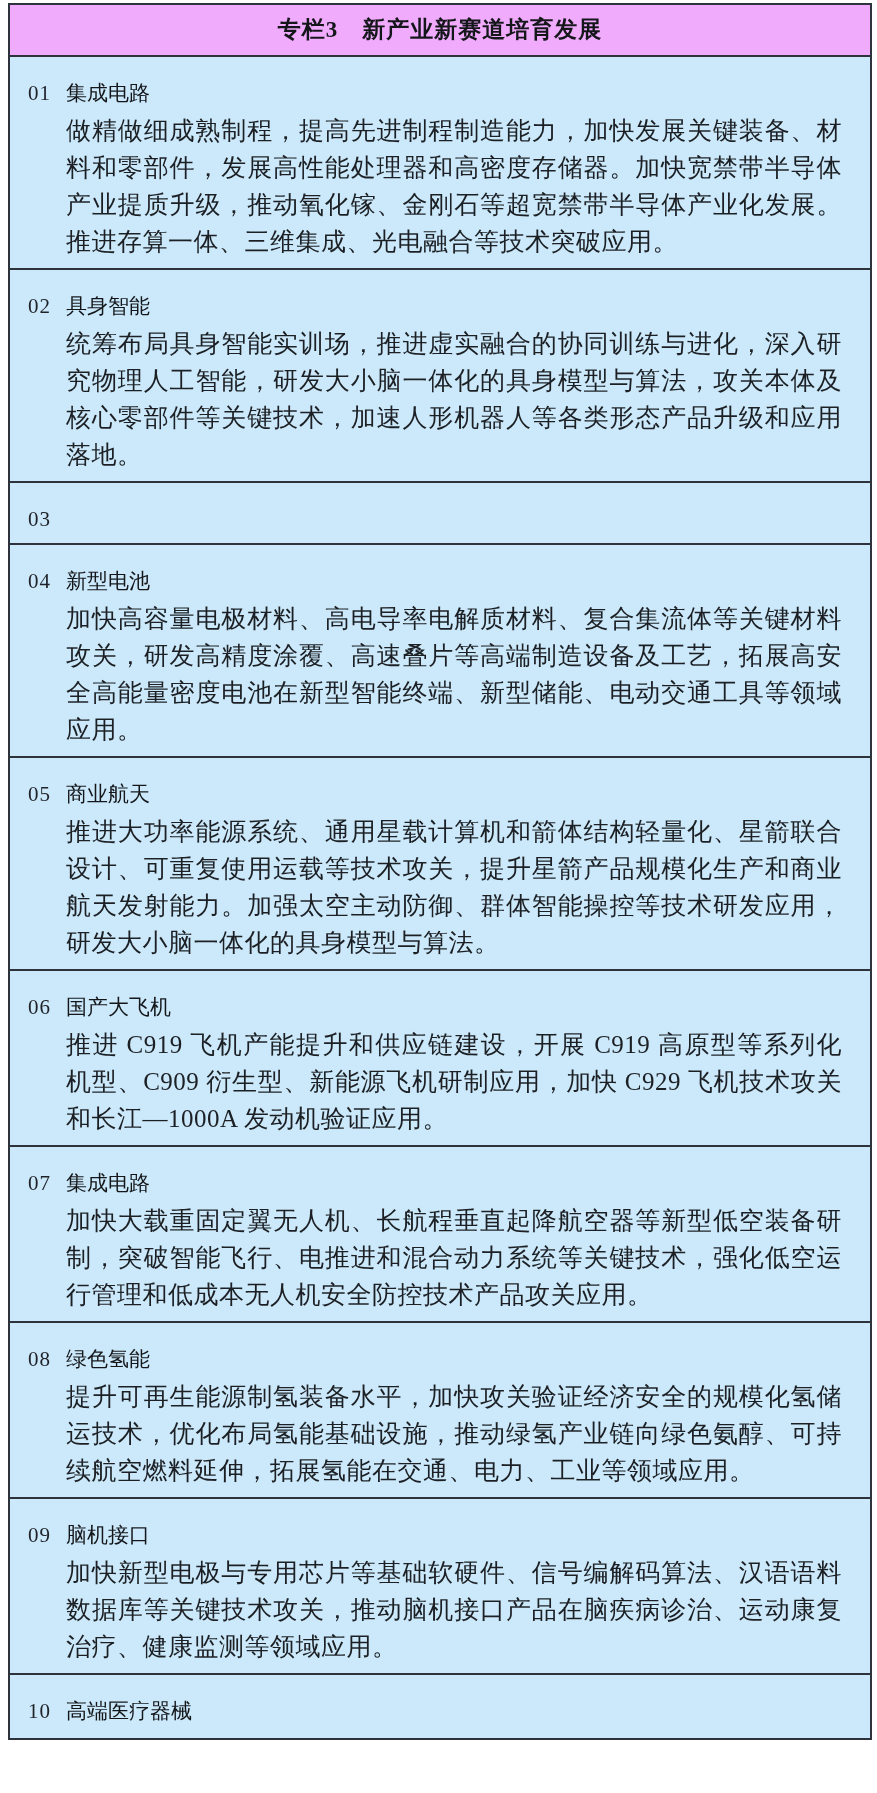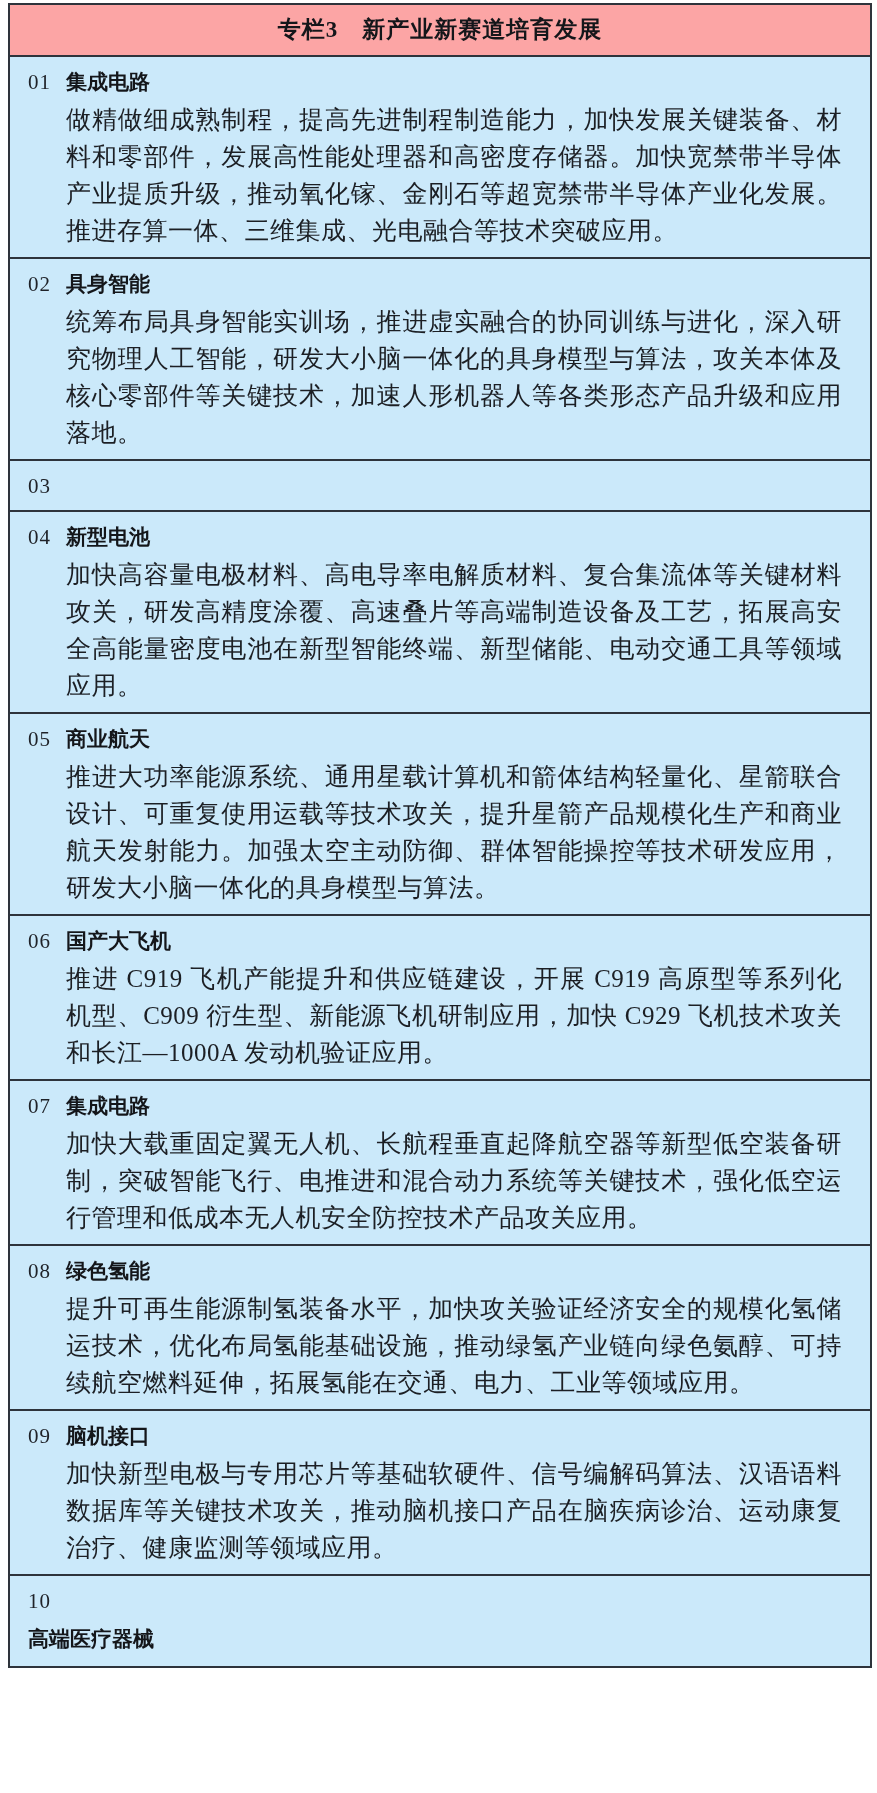--- a/index.html
+++ b/index.html
@@ -13,59 +13,58 @@
     min-height: 1793px;
     box-sizing: border-box;
     padding: 3px 5px 4px 8px;
     background: #ffffff;
   }
   .panel {
     border: 2px solid #2e333b;
     box-sizing: border-box;
   }
   .panel-header {
-    background: #fca5a5;
+    background: #f0abfc;
     border-bottom: 2px solid #2e333b;
     text-align: center;
     padding: 11px 4px;
     font-size: 23px;
     line-height: 28px;
     font-weight: bold;
     color: #14161a;
     letter-spacing: 1px;
   }
   .row {
     display: flex;
     background: #cbe9fa;
-    padding: 9px 28px 8px 18px;
+    padding: 20px 28px 8px 18px;
     border-bottom: 2px solid #2e333b;
     box-shadow: 0 1px 0 #dfeaf2; 
   }
   .row:last-child {
     border-bottom: none;
     box-shadow: none;
-    flex-direction: column;
   }
   .num {
     flex: 0 0 38px;
     width: 38px;
     font-size: 21px;
     line-height: 32px;
     color: #1f2228;
     letter-spacing: 1px;
   }
   .content {
     flex: 1 1 auto;
     min-width: 0;
   }
   .sec-title {
     margin: 0 0 3px 0;
     font-size: 21px;
     line-height: 32px;
-    font-weight: bold;
+    font-weight: normal;
     color: #14161a;
   }
   .sec-body {
     margin: 0;
     font-size: 25px;
     line-height: 37px;
     color: #1c1f24;
     text-align: justify;
     text-justify: inter-ideograph;
     letter-spacing: 0.5px;

